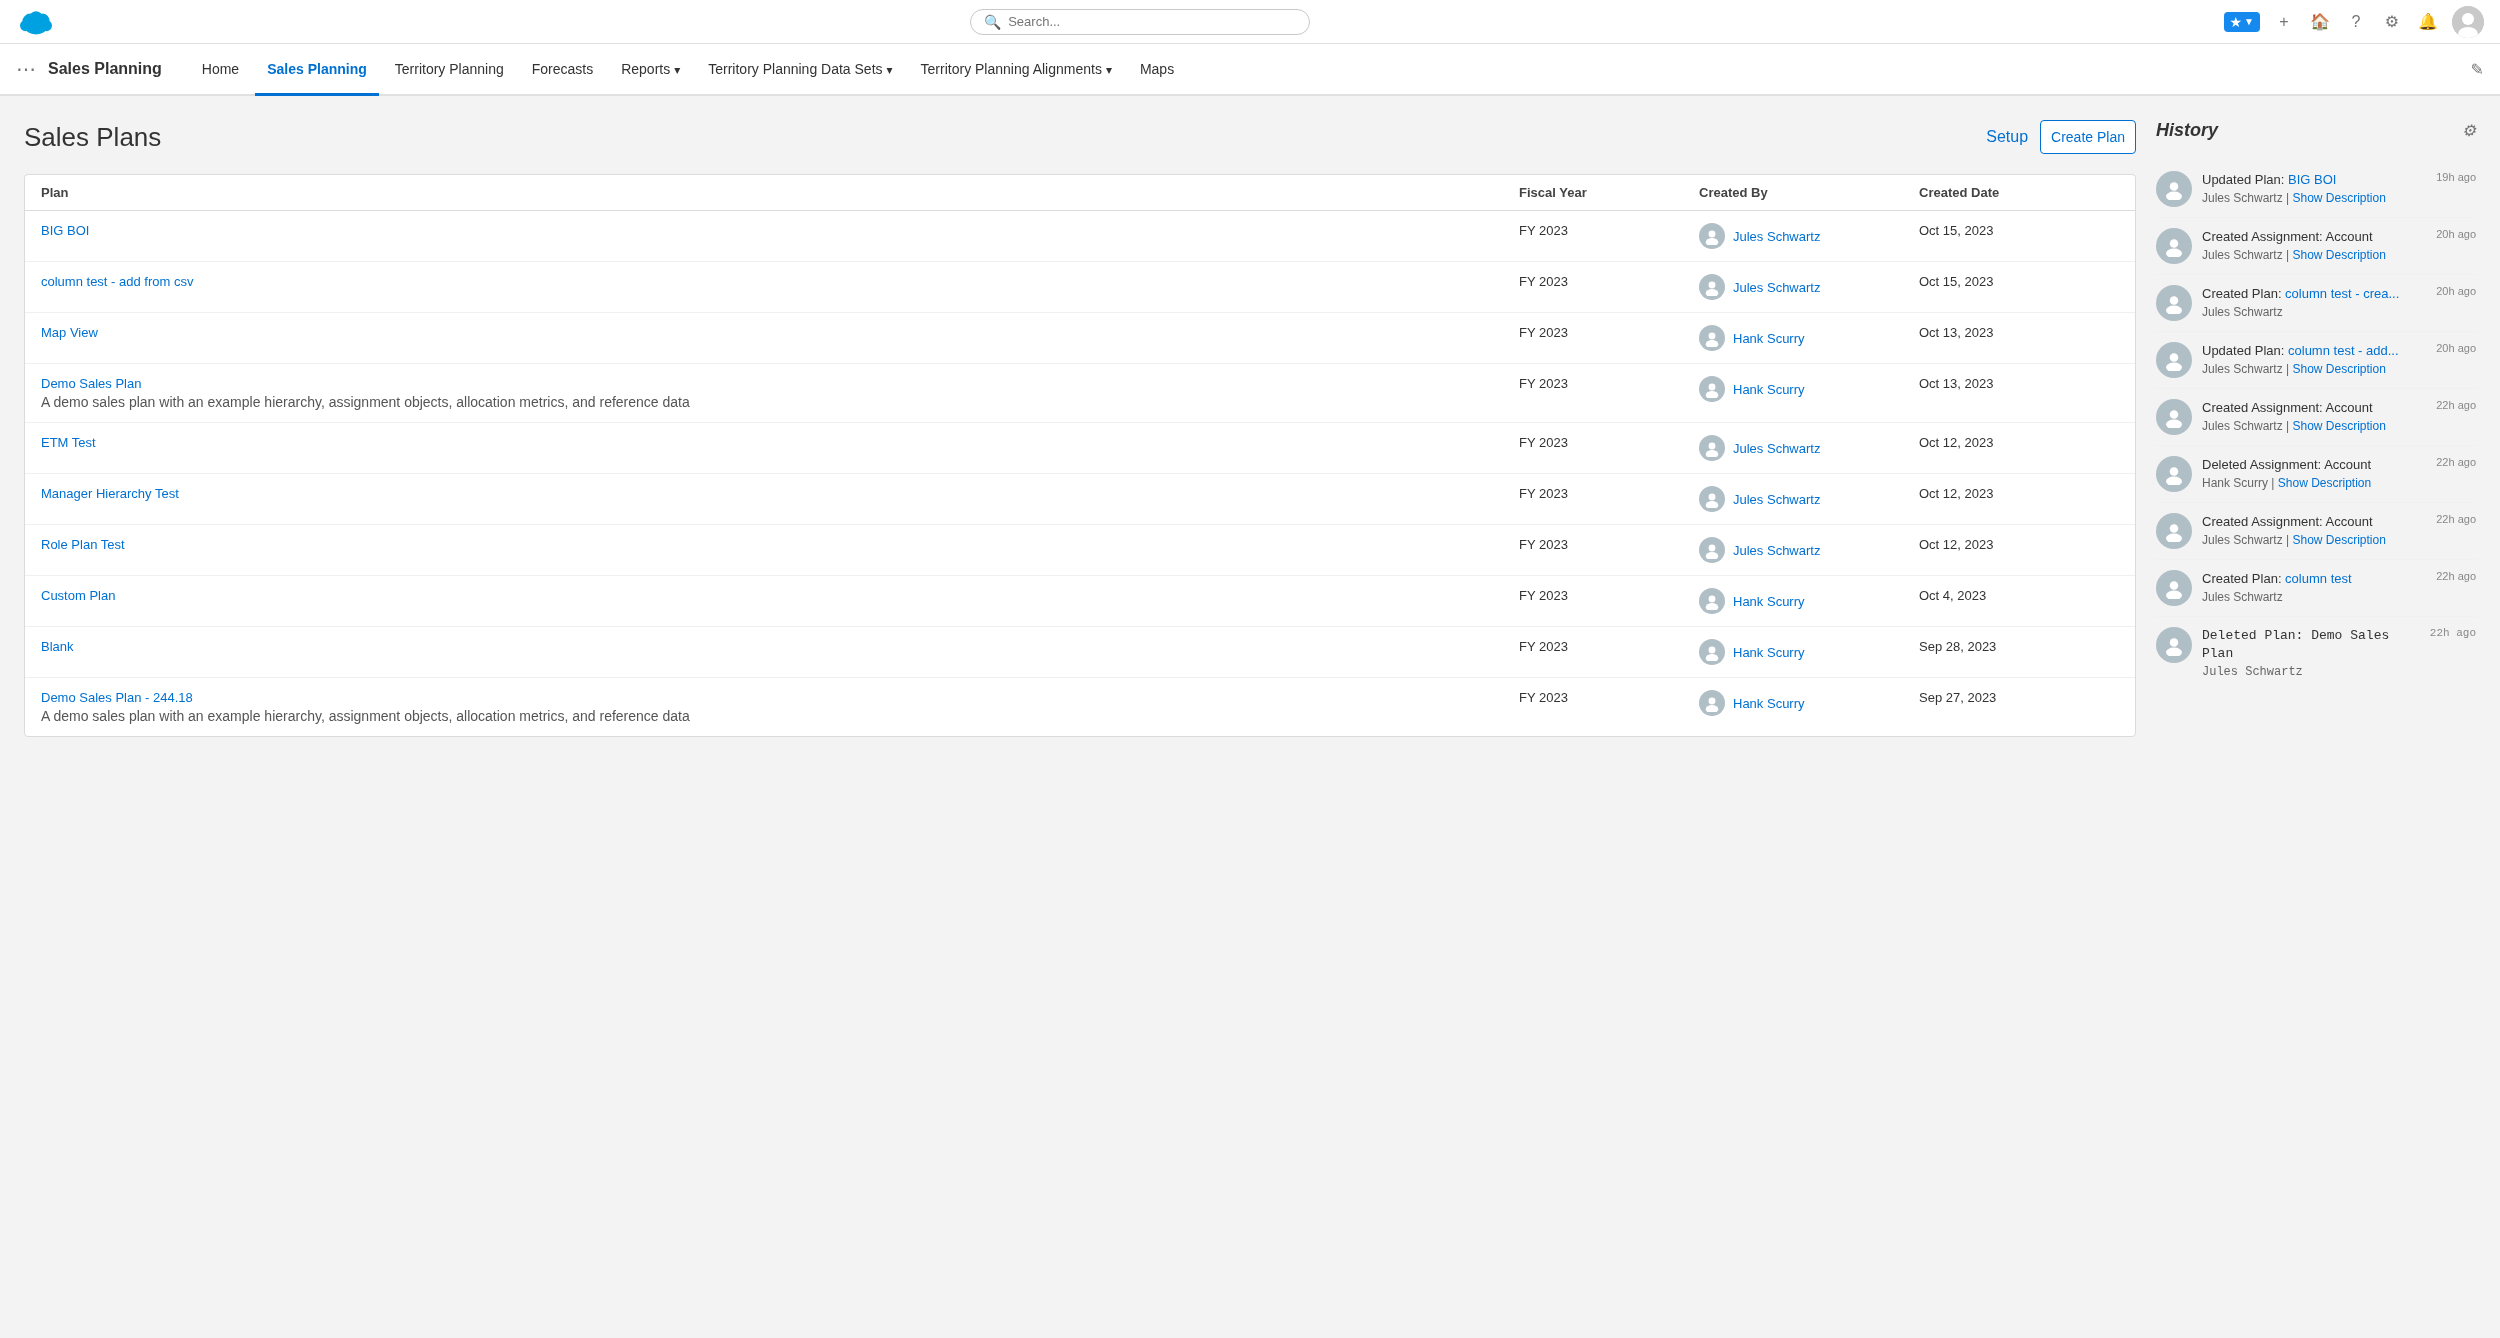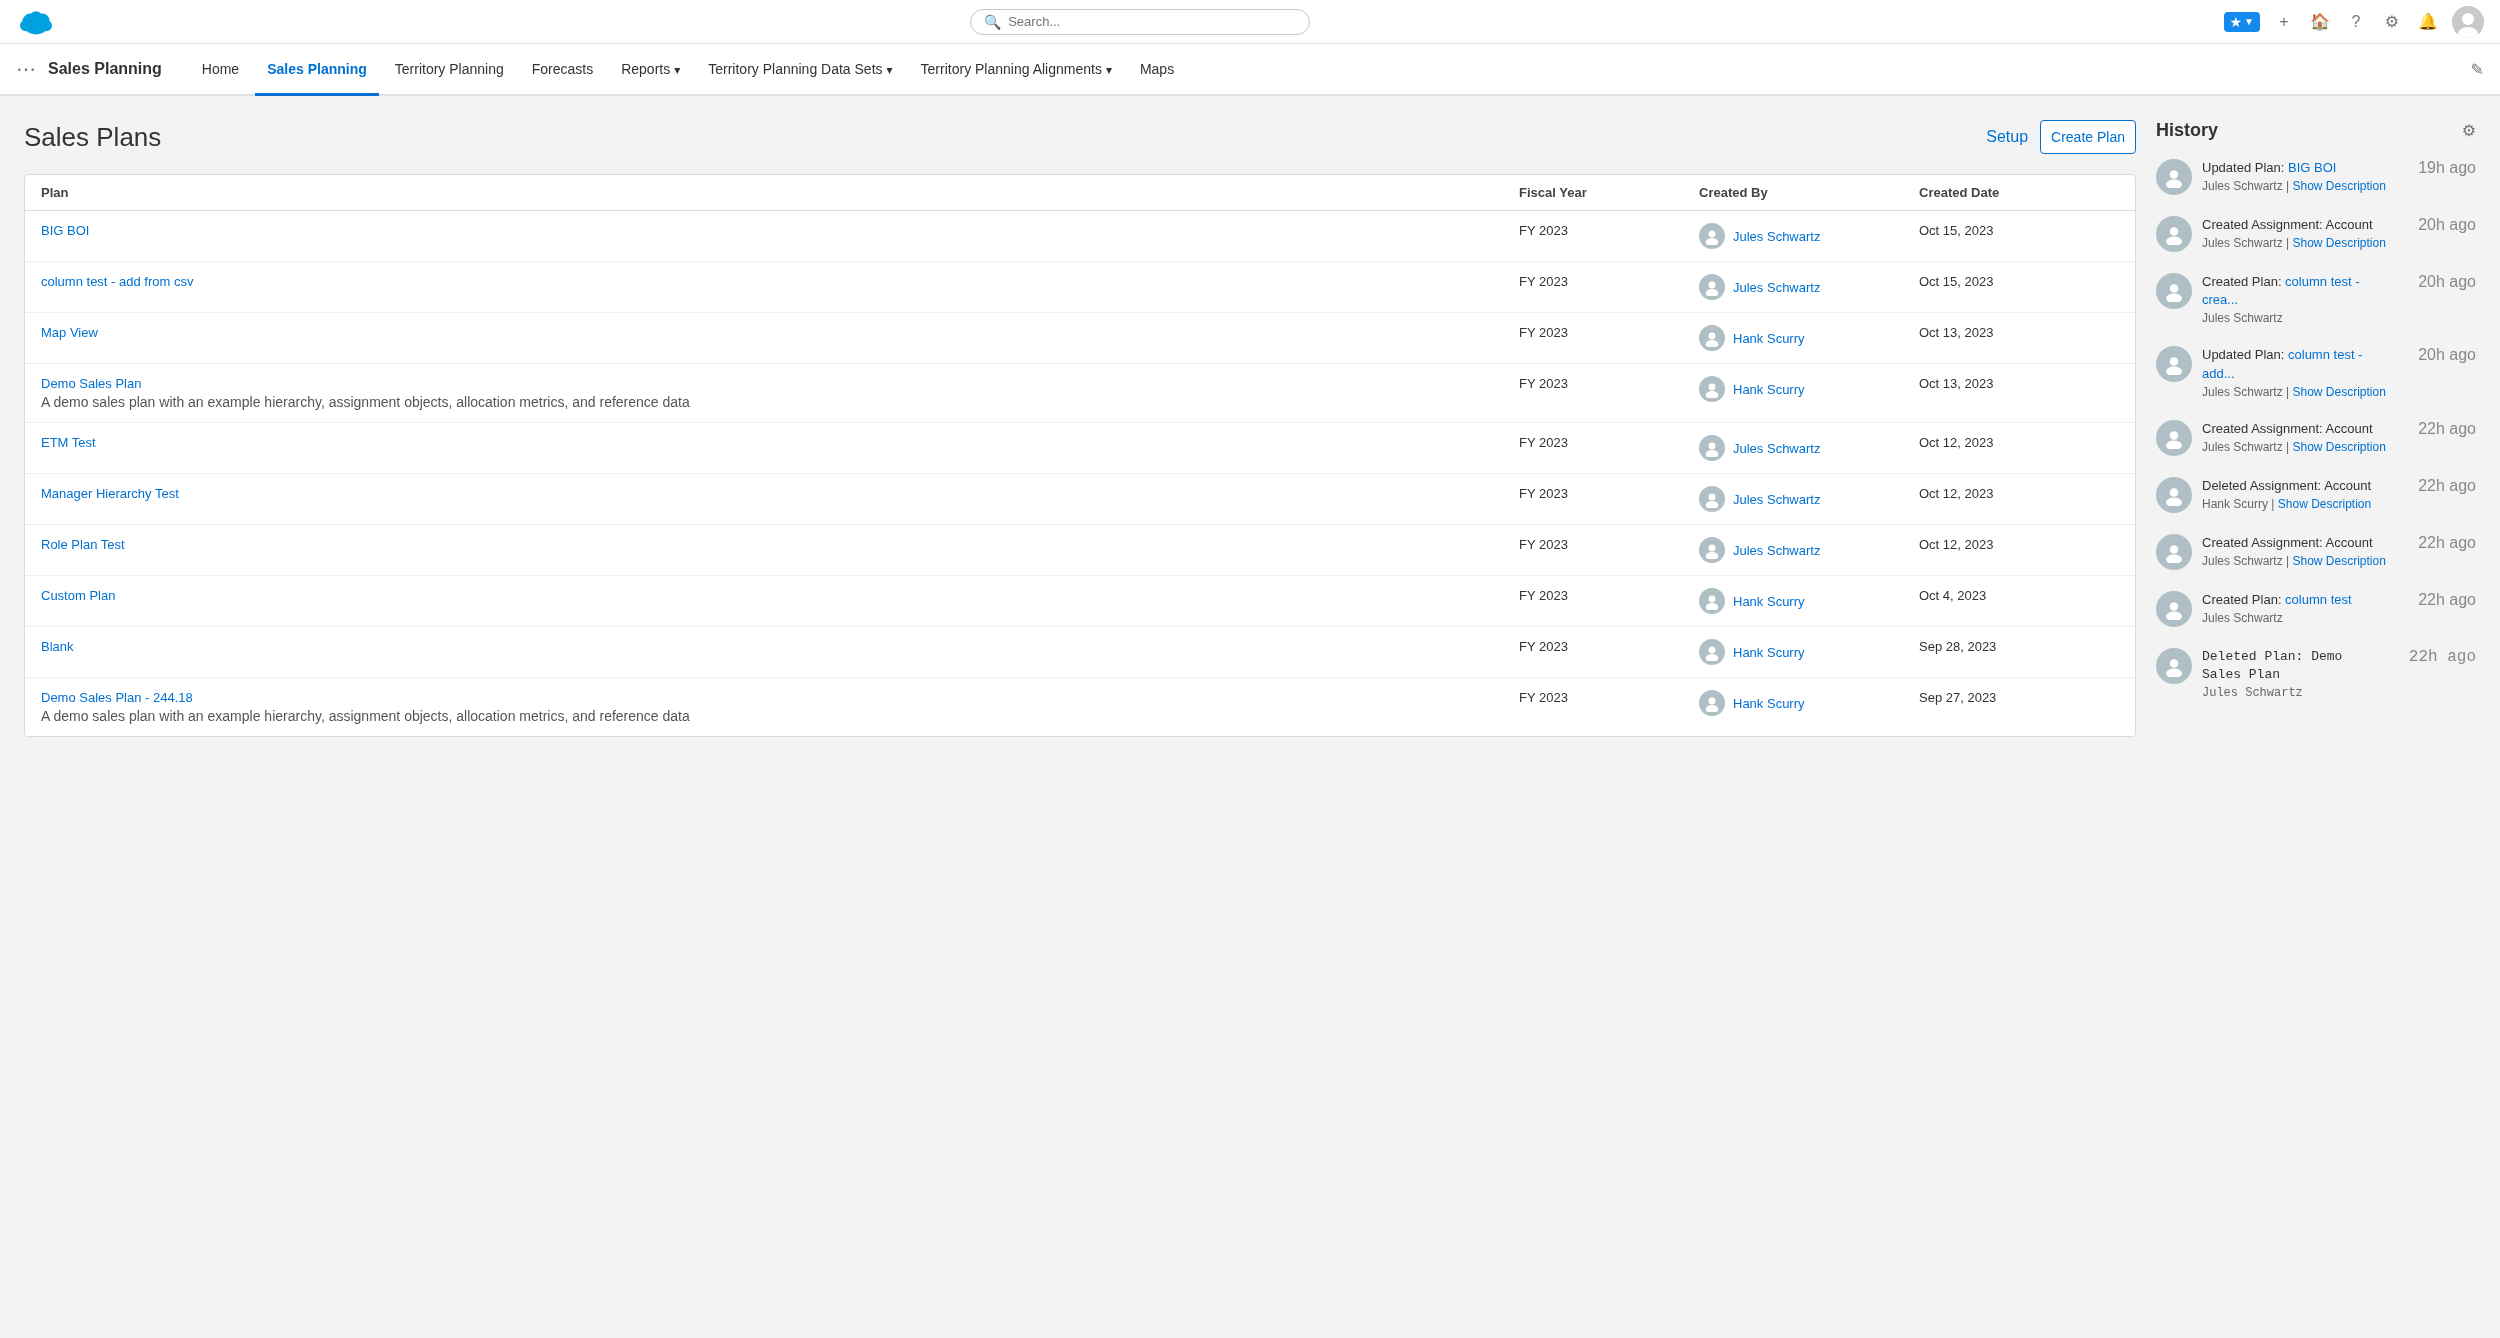--- a/index.html
+++ b/index.html
@@ -97,42 +97,43 @@
     }
     .creator-avatar svg { width: 18px; height: 18px; fill: #fff; }
     .creator-name { color: #0070d2; cursor: pointer; font-size: 13px; }
 
     
     .history-panel {
       width: 320px; flex-shrink: 0;
     }
     .history-header {
       display: flex; align-items: center; justify-content: space-between;
-      margin-bottom: 8px;
+      margin-bottom: 20px;
+      font-style: italic;
     }
     .history-title { font-size: 18px; font-weight: 600; color: #333; }
     .history-gear { color: #747474; cursor: pointer; font-size: 16px; }
     .history-item {
       display: flex; align-items: flex-start; gap: 10px;
       padding: 10px 0;
       border-bottom: 1px solid #f0f0f0;
     }
     .history-item:last-child { border-bottom: none; font-family: Liberation Mono, monospace; }
     .history-avatar {
       width: 36px; height: 36px; border-radius: 50%;
       background: #b0bec5; display: flex; align-items: center; justify-content: center;
       flex-shrink: 0;
     }
     .history-avatar svg { width: 22px; height: 22px; fill: #fff; }
     .history-content { flex: 1; }
     .history-action { font-size: 13px; color: #333; line-height: 1.4; }
     .history-link { color: #0070d2; cursor: pointer; }
     .history-meta { font-size: 12px; color: #666; margin-top: 2px; }
     .history-meta-link { color: #0070d2; cursor: pointer; }
-    .history-time { font-size: 16px; color: #888; white-space: nowrap; margin-left: 20px; }
+    .history-time { font-size: 11px; color: #888; white-space: nowrap; margin-left: 20px; }
 
     .chevron-down::after { content: "▾"; font-size: 12px; }
   </style>
 </head>
 <body>
 
 <div class="utility-bar">
   <div class="utility-bar-left">
 
     <svg class="sf-logo" viewBox="0 0 50 35" xmlns="http://www.w3.org/2000/svg">

